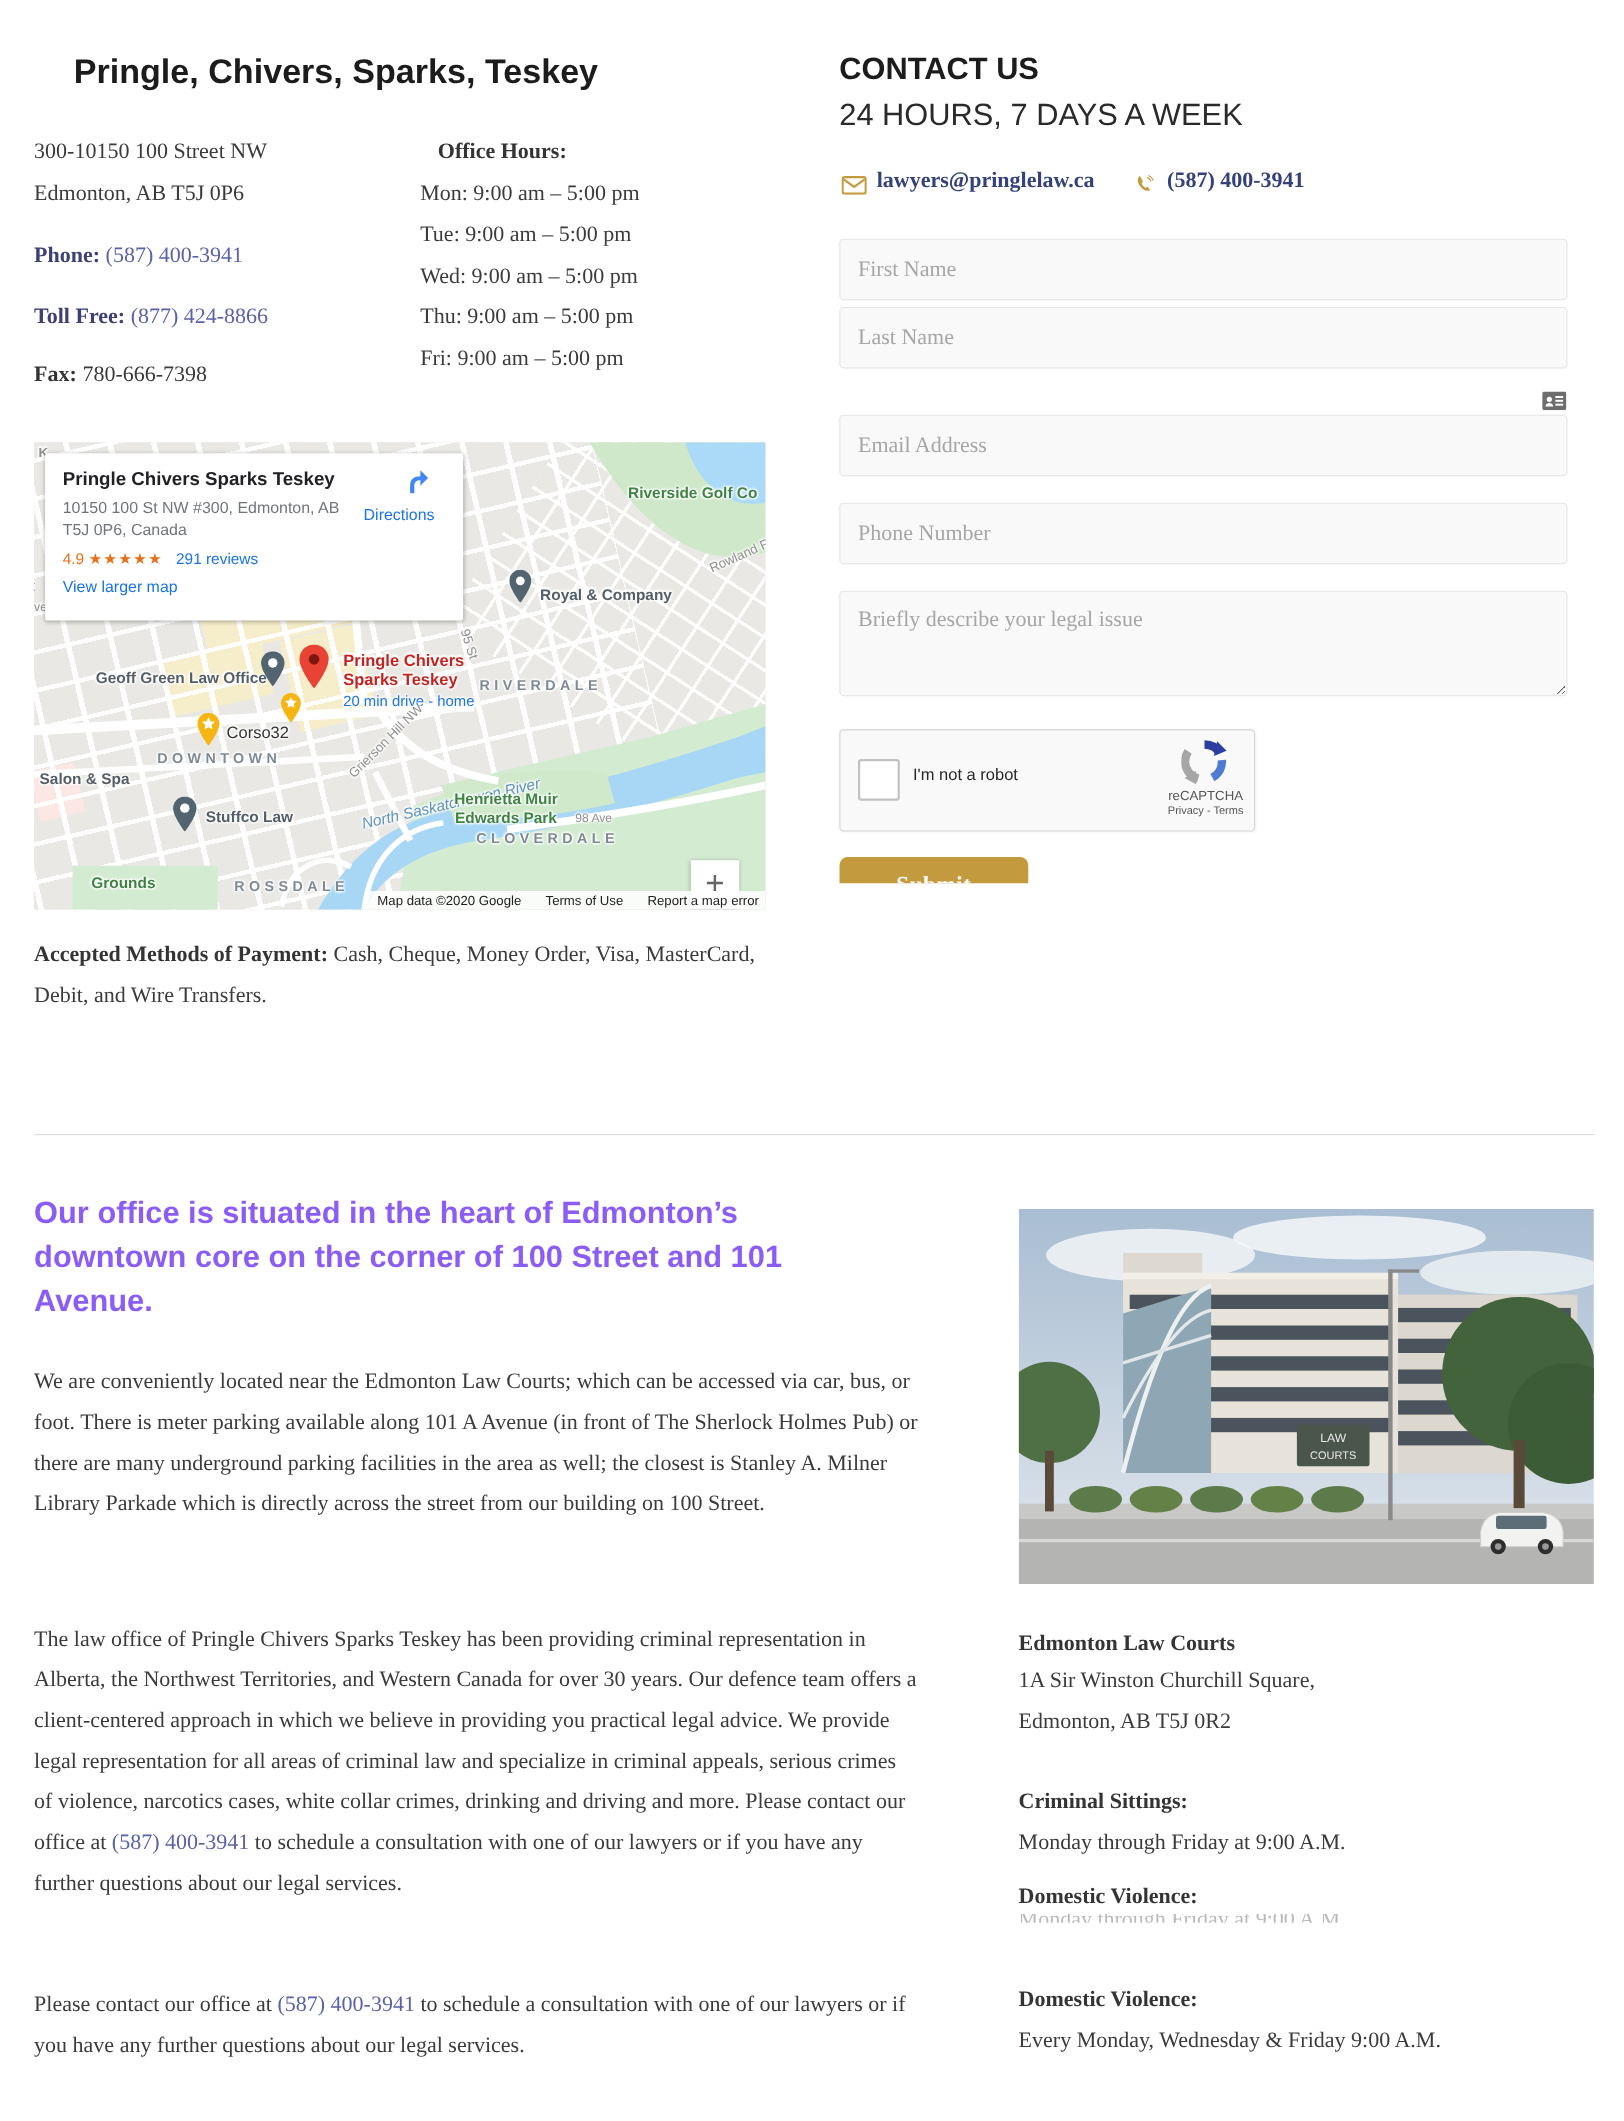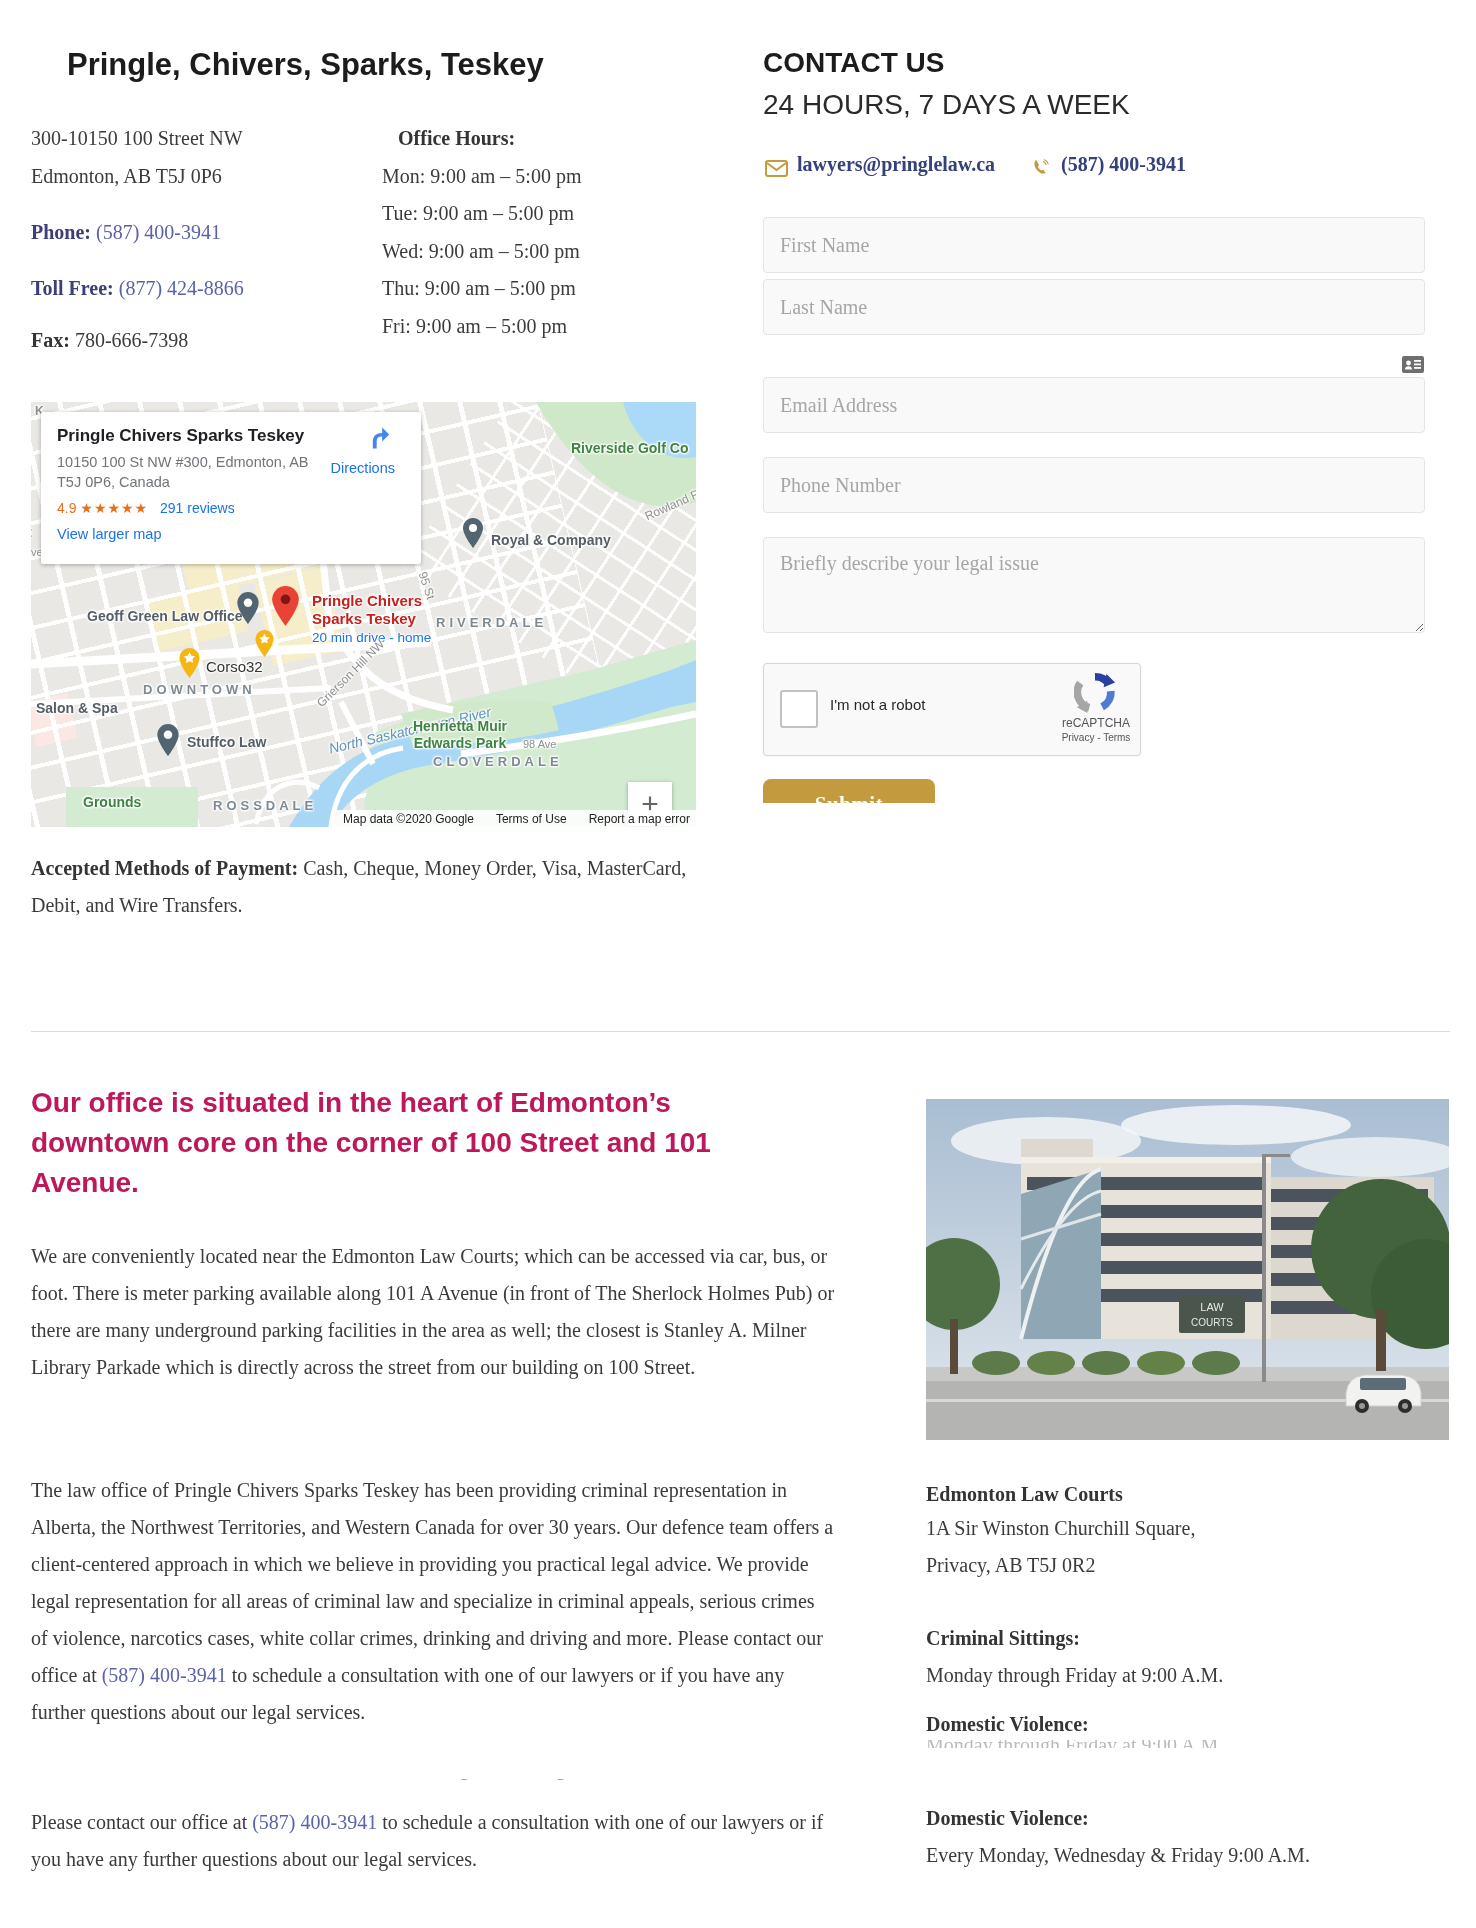--- a/index.html
+++ b/index.html
@@ -1,20 +1,20 @@
 <!DOCTYPE html>
 <html><head>
 <meta charset="utf-8">
 <style>
   html,body{margin:0;padding:0;background:#fff;}
   .page{position:relative;width:1476px;height:1928px;background:#fff;overflow:hidden;}
   .abs{position:absolute;}
   .serif{font-family:"Liberation Serif",serif;font-size:20px;line-height:37px;color:#3b3b3b;}
   .h1{font-family:"Liberation Sans",sans-serif;font-weight:700;font-size:31px;color:#1c1c1c;}
-  .h2{font-family:"Liberation Sans",sans-serif;font-weight:700;font-size:28px;line-height:40px;color:#be185d;}
+  .h2{font-family:"Liberation Sans",sans-serif;font-weight:700;font-size:28px;line-height:40px;color:#8b5cf6;}
   .contact-title{font-family:"Liberation Sans",sans-serif;font-weight:700;font-size:28px;color:#1c1c1c;}
   .contact-sub{font-family:"Liberation Sans",sans-serif;font-weight:400;font-size:28px;color:#2a2a2a;}
   .lbl{font-weight:700;color:#343434;}
   .navylbl{font-weight:700;color:#3c4076;}
   .plink{color:#5a62a8;text-decoration:none;}
   .navlink{font-weight:700;color:#35417c;text-decoration:none;}
   .field{position:absolute;left:763px;width:662px;height:56px;background:#f9f9f9;border:1px solid #e4e4e4;border-radius:4px;box-sizing:border-box;padding:0 16px;font-family:"Liberation Serif",serif;font-size:20px;color:#444;}
   .field::placeholder,textarea.field::placeholder{color:#a6a6a6;opacity:1;font-family:"Liberation Serif",serif;}
   textarea.field{padding-top:14px;resize:both;}
   .rc-box{position:absolute;left:763px;top:663px;width:376px;height:91px;background:#f9f9f9;border:1px solid #d6d6d6;border-radius:4px;box-shadow:0 0 3px rgba(0,0,0,.06);}
@@ -325,21 +325,21 @@
         <circle cx="16" cy="39" r="7" fill="#2d2d2d"></circle>
           <circle cx="16" cy="39" r="3" fill="#999"></circle>
         <circle cx="59" cy="39" r="7" fill="#2d2d2d"></circle>
           <circle cx="59" cy="39" r="3" fill="#999"></circle>
       </g>
     </svg>
   </div>
 
   <div class="abs serif lbl" style="left:926px;top:1476px;">Edmonton Law Courts</div>
   <div class="abs serif" style="left:926px;top:1510px;">1A Sir Winston Churchill Square,</div>
-  <div class="abs serif" style="left:926px;top:1547px;">Privacy, AB T5J 0R2</div>
+  <div class="abs serif" style="left:926px;top:1547px;">Edmonton, AB T5J 0R2</div>
 
   <div class="abs serif lbl" style="left:926px;top:1620px;">Criminal Sittings:</div>
   <div class="abs serif" style="left:926px;top:1657px;">Monday through Friday at 9:00 A.M.</div>
 
   <div class="abs serif lbl" style="left:926px;top:1706px;">Domestic Violence:</div>
 
   <div class="clip" style="left:926px;top:1740px;width:420px;height:8px;opacity:.45;">
     <div class="serif" style="margin-top:-13px;color:#666;">Monday through Friday at 9:00 A.M.</div>
   </div>
 

